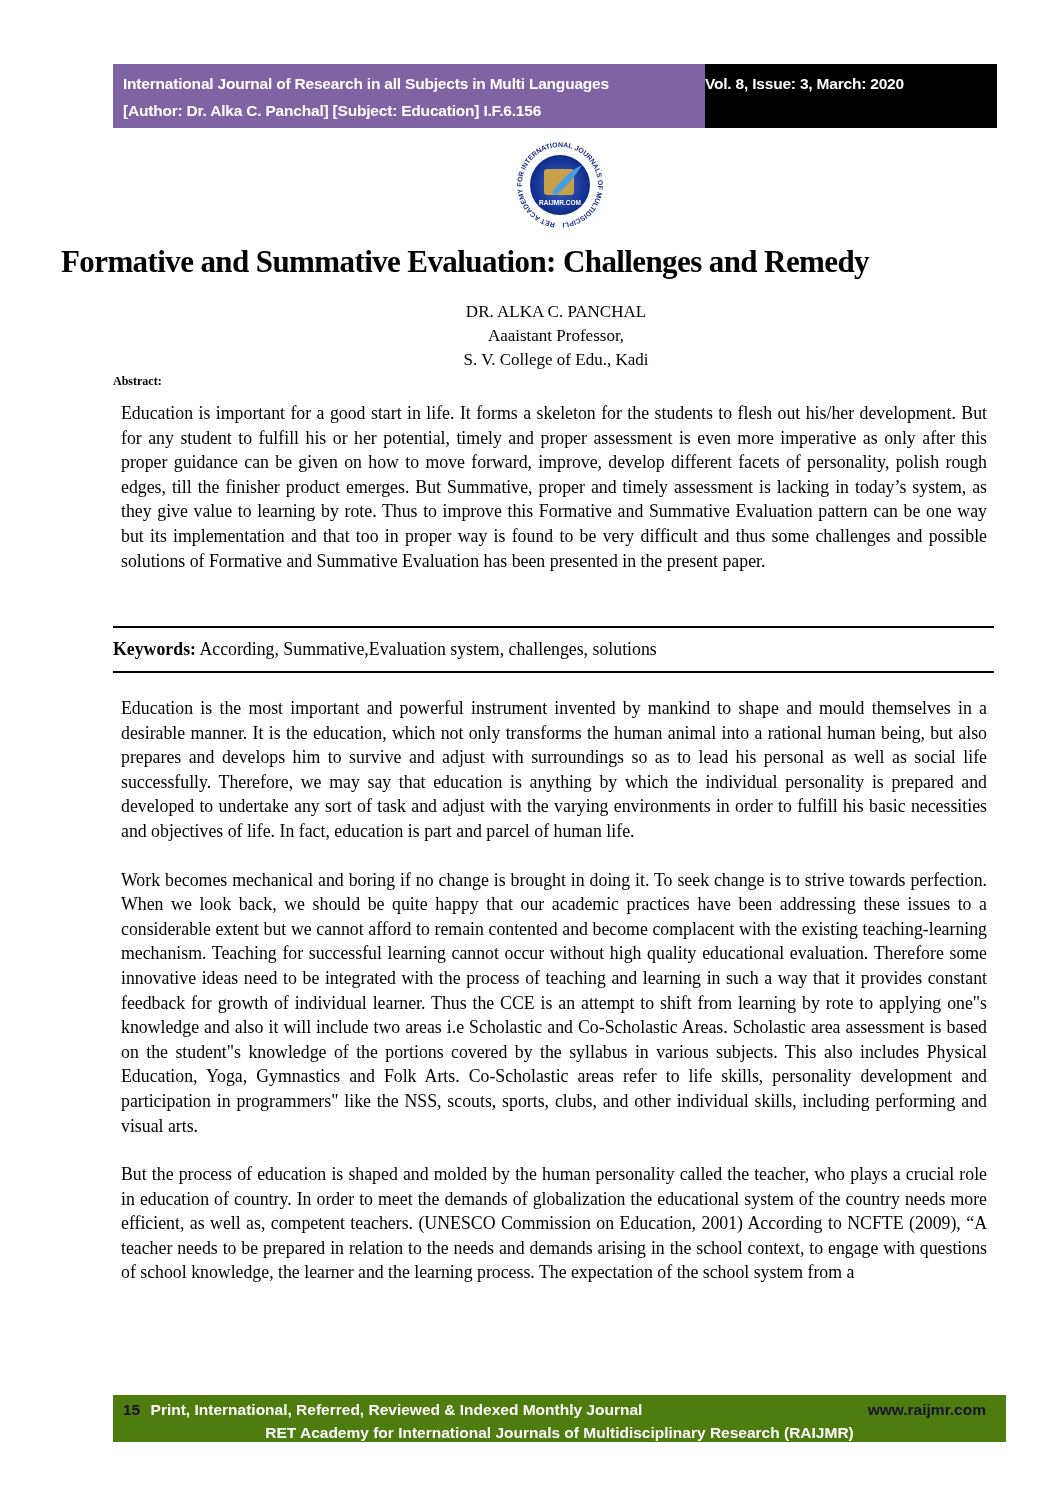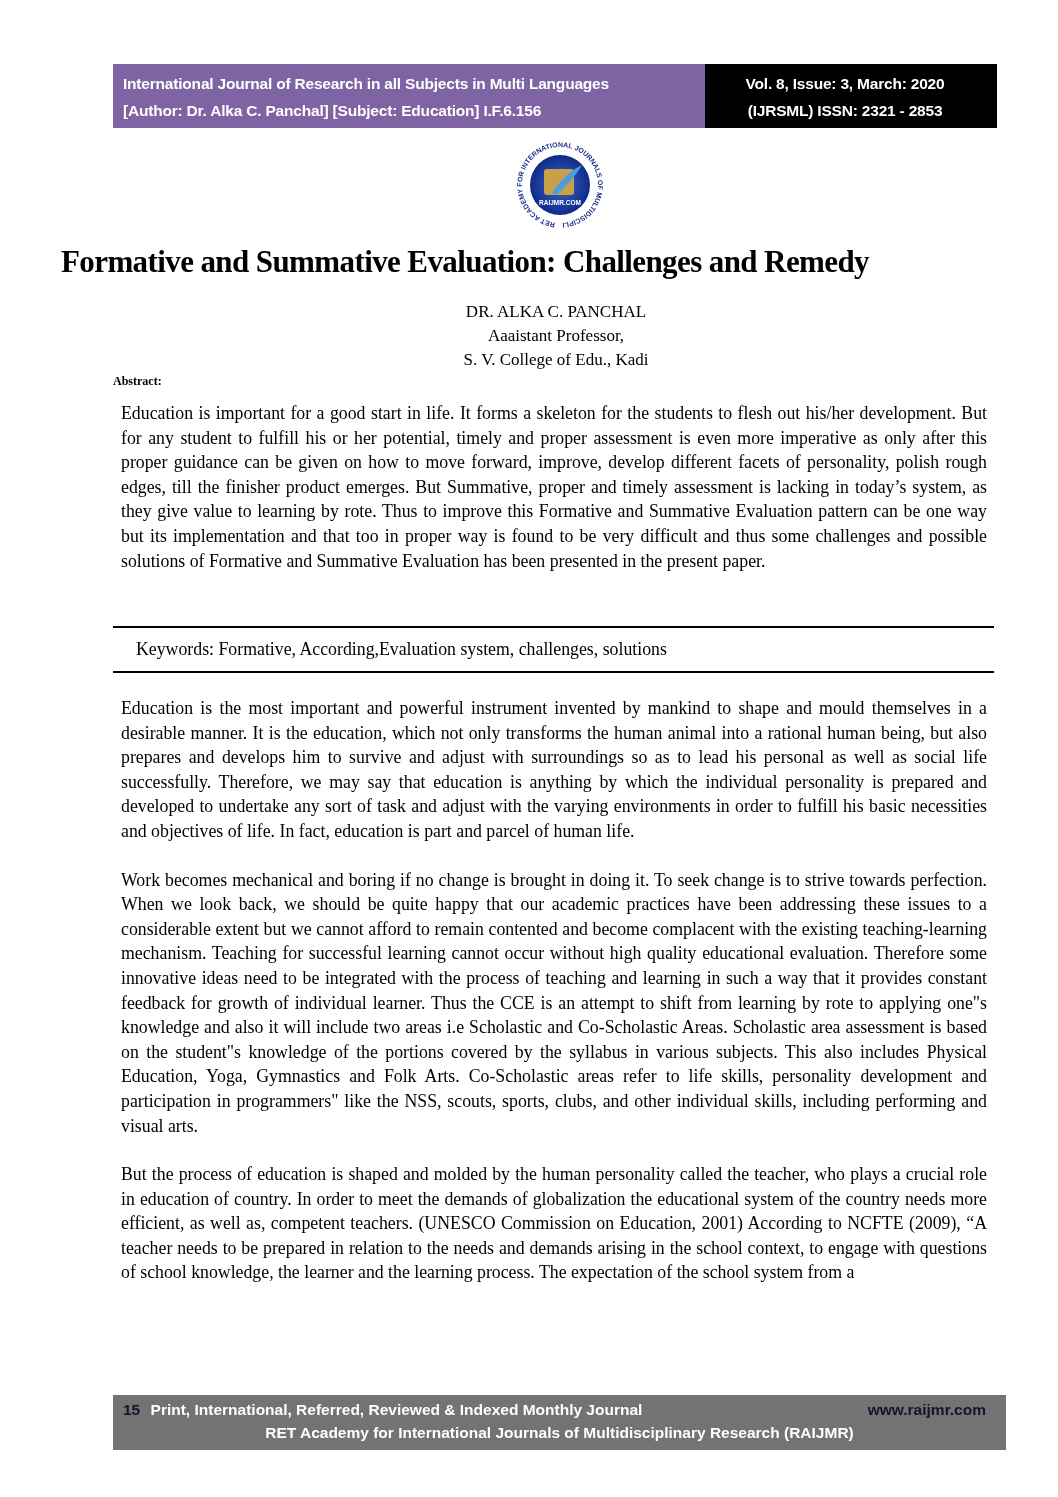--- a/index.html
+++ b/index.html
@@ -1,55 +1,54 @@
 <!DOCTYPE html>
 <html><head>
   <meta charset="utf-8">
   <style>
     html, body { margin: 0; padding: 0; background: #ffffff; }
     body { width: 1058px; height: 1497px; position: relative; overflow: hidden; font-family: "Liberation Serif", serif; color: #000; }
 
     .hdr { position: absolute; left: 113px; top: 64px; width: 884px; height: 64px; display: flex; }
     .hdr-left { background: #7f64a4; width: 592px; height: 100%; box-sizing: border-box; padding: 6px 0 0 10px; color: #ffffff; font-family: "Liberation Sans", sans-serif; font-weight: bold; font-size: 15.5px; line-height: 27px; }
-    .hdr-right { background: #000000; flex: 1; height: 100%; box-sizing: border-box; padding: 6px 12px 0 0; color: #ffffff; font-family: "Liberation Sans", sans-serif; font-weight: bold; font-size: 15.5px; line-height: 27px; text-align: center; }
+    .hdr-right { background: #000000; flex: 1; height: 100%; box-sizing: border-box; padding: 6px 12px 0 0; color: #ffffff; font-family: "Liberation Sans", sans-serif; font-weight: bold; font-size: 15.5px; line-height: 27px; text-align: left; }
     .hdr-line { display: block; white-space: nowrap; letter-spacing: -0.2px; }
 
     .logo { position: absolute; left: 506px; top: 139px; width: 108px; height: 92px; }
 
     .title { position: absolute; left: 0; width: 898px; top: 244px; text-align: center; font-weight: bold; font-size: 31px; letter-spacing: -0.6px; white-space: nowrap; padding-left: 16px; }
 
     .author-block { position: absolute; left: 0; width: 1112px; top: 300px; text-align: center; font-size: 17px; line-height: 24px; }
     .author-block div { white-space: nowrap; }
 
     .col { position: absolute; left: 113px; width: 882px; }
     .h { font-weight: bold; font-size: 12px; line-height: 24px; }
     .p { font-size: 17.8px; line-height: 24.6px; text-align: justify; text-align-last: left; margin: 8px; }
 
     .rule { position: absolute; left: 113px; width: 881px; height: 2px; background: #000; }
 
     .kw { position: absolute; left: 113px; top: 637px; font-size: 17.8px; line-height: 24px; white-space: nowrap; }
-    .kw b { font-weight: normal; margin-left: 23px; }
+    .kw b { font-weight: bold; }
 
-    .ftr { position: absolute; left: 113px; top: 1395px; width: 893px; height: 55px; background: #737373; font-family: "Liberation Sans", sans-serif; font-weight: bold; font-size: 15.5px; color: #ffffff; }
+    .ftr { position: absolute; left: 113px; top: 1395px; width: 893px; height: 47px; background: #4d7c0f; font-family: "Liberation Sans", sans-serif; font-weight: bold; font-size: 15.5px; color: #ffffff; }
     .ftr-row1 { position: absolute; left: 10px; top: 4px; right: 20px; line-height: 22px; white-space: nowrap; }
     .ftr-num { color: #1a1030; margin-right: 6px; }
     .ftr-url { position: absolute; right: 0; top: 0; color: #1a1030; }
     .ftr-row2 { position: absolute; left: 0; right: 0; top: 27px; line-height: 22px; text-align: center; white-space: nowrap; }
   </style>
 </head>
 <body>
 
 <div class="hdr">
   <div class="hdr-left">
     <span class="hdr-line">International Journal of Research in all Subjects in Multi Languages</span>
     <span class="hdr-line">[Author: Dr. Alka C. Panchal] [Subject: Education] I.F.6.156</span>
   </div>
   <div class="hdr-right">
     <span class="hdr-line">Vol. 8, Issue: 3, March: 2020</span>
-    <span class="hdr-line">(IJRSML)  ISSN: 2321 - 2853</span>
   </div>
 </div>
 
 <div class="logo">
   <svg width="108" height="92" viewBox="0 0 108 92">
     <defs>
       <path id="ring" d="M 54 84 A 38 38 0 1 1 54.1 84"></path>
       <radialGradient id="g" cx="50%" cy="50%" r="50%">
         <stop offset="0%" stop-color="#3f68c8"></stop>
         <stop offset="100%" stop-color="#0e2a8a"></stop>
@@ -73,21 +72,21 @@
   <div>S. V. College of Edu., Kadi</div>
 </div>
 
 <div class="col" style="top:369px;">
   <div class="h">Abstract:</div>
   <p class="p">Education is important for a good start in life. It forms a skeleton for the students to flesh out his/her development. But for any student to fulfill his or her potential, timely and proper assessment is even more imperative as only after this proper guidance can be given on how to move forward, improve, develop different facets of personality, polish rough edges, till the finisher product emerges. But Summative, proper and timely assessment is lacking in today’s system, as they give value to learning by rote. Thus to improve this Formative and Summative Evaluation pattern can be one way but its implementation and that too in proper way is found to be very difficult and thus some challenges and possible solutions of Formative and Summative Evaluation has been presented in the present paper.</p>
 </div>
 
 <div class="rule" style="top:626px;"></div>
 
-<div class="kw"><b>Keywords:</b><span> Formative, According,Evaluation system, challenges, solutions</span></div>
+<div class="kw"><b>Keywords:</b><span> According, Summative,Evaluation system, challenges, solutions</span></div>
 
 <div class="rule" style="top:671px;"></div>
 
 <div class="col" style="top:688px;">
   <p class="p">Education is the most important and powerful instrument invented by mankind to shape and mould themselves in a desirable manner. It is the education, which not only transforms the human animal into a rational human being, but also prepares and develops him to survive and adjust with surroundings so as to lead his personal as well as social life successfully. Therefore, we may say that education is anything by which the individual personality is prepared and developed to undertake any sort of task and adjust with the varying environments in order to fulfill his basic necessities and objectives of life. In fact, education is part and parcel of human life.</p>
   <p class="p" style="margin-top:24px;">Work becomes mechanical and boring if no change is brought in doing it. To seek change is to strive towards perfection. When we look back, we should be quite happy that our academic practices have been addressing these issues to a considerable extent but we cannot afford to remain contented and become complacent with the existing teaching-learning mechanism. Teaching for successful learning cannot occur without high quality educational evaluation. Therefore some innovative ideas need to be integrated with the process of teaching and learning in such a way that it provides constant feedback for growth of individual learner. Thus the CCE is an attempt to shift from learning by rote to applying one"s knowledge and also it will include two areas i.e Scholastic and Co-Scholastic Areas. Scholastic area assessment is based on the student"s knowledge of the portions covered by the syllabus in various subjects. This also includes Physical Education, Yoga, Gymnastics and Folk Arts. Co-Scholastic areas refer to life skills, personality development and participation in programmers" like the NSS, scouts, sports, clubs, and other individual skills, including performing and visual arts.</p>
   <p class="p" style="margin-top:24px;">But the process of education is shaped and molded by the human personality called the teacher, who plays a crucial role in education of country. In order to meet the demands of globalization the educational system of the country needs more efficient, as well as, competent teachers. (UNESCO Commission on Education, 2001) According to NCFTE (2009), “A teacher needs to be prepared in relation to the needs and demands arising in the school context, to engage with questions of school knowledge, the learner and the learning process. The expectation of the school system from a</p>
 </div>
 
 <div class="ftr">

